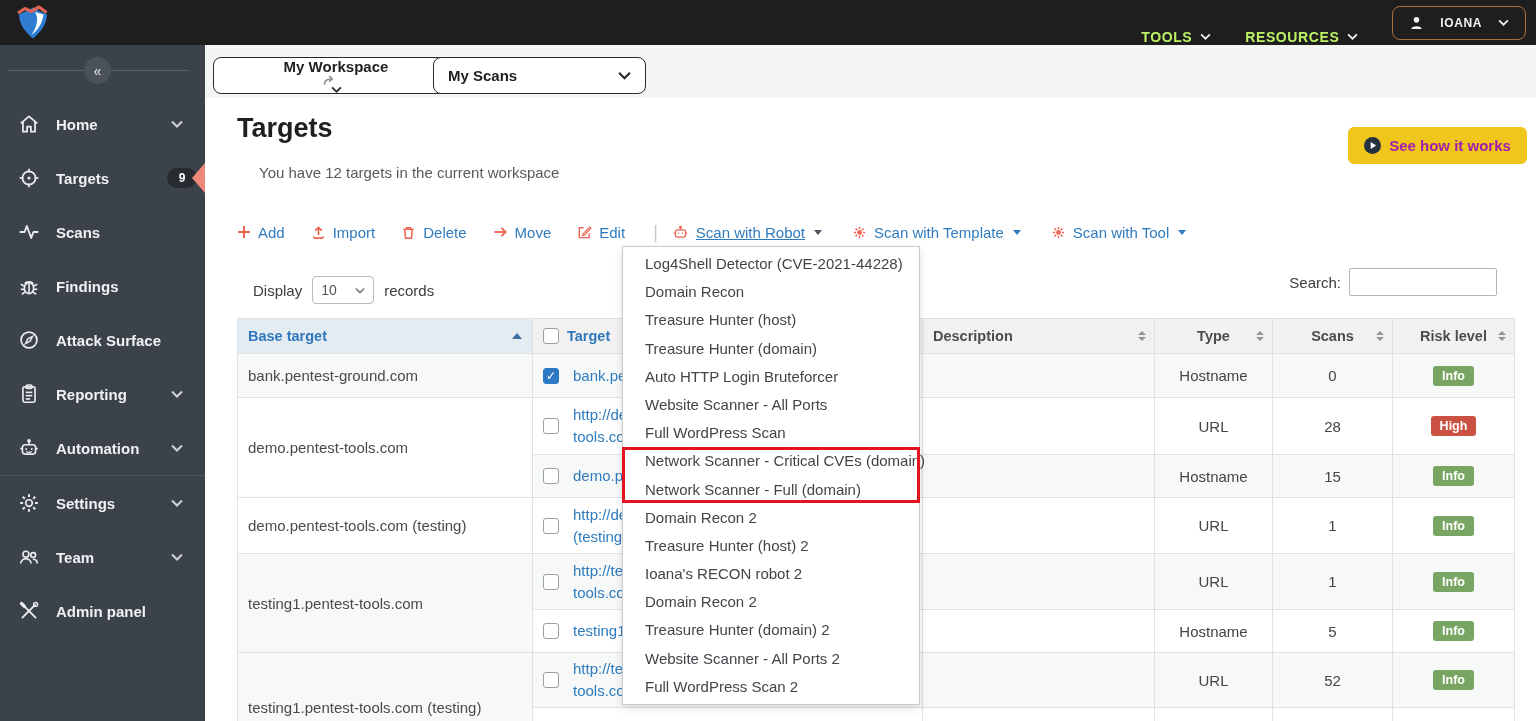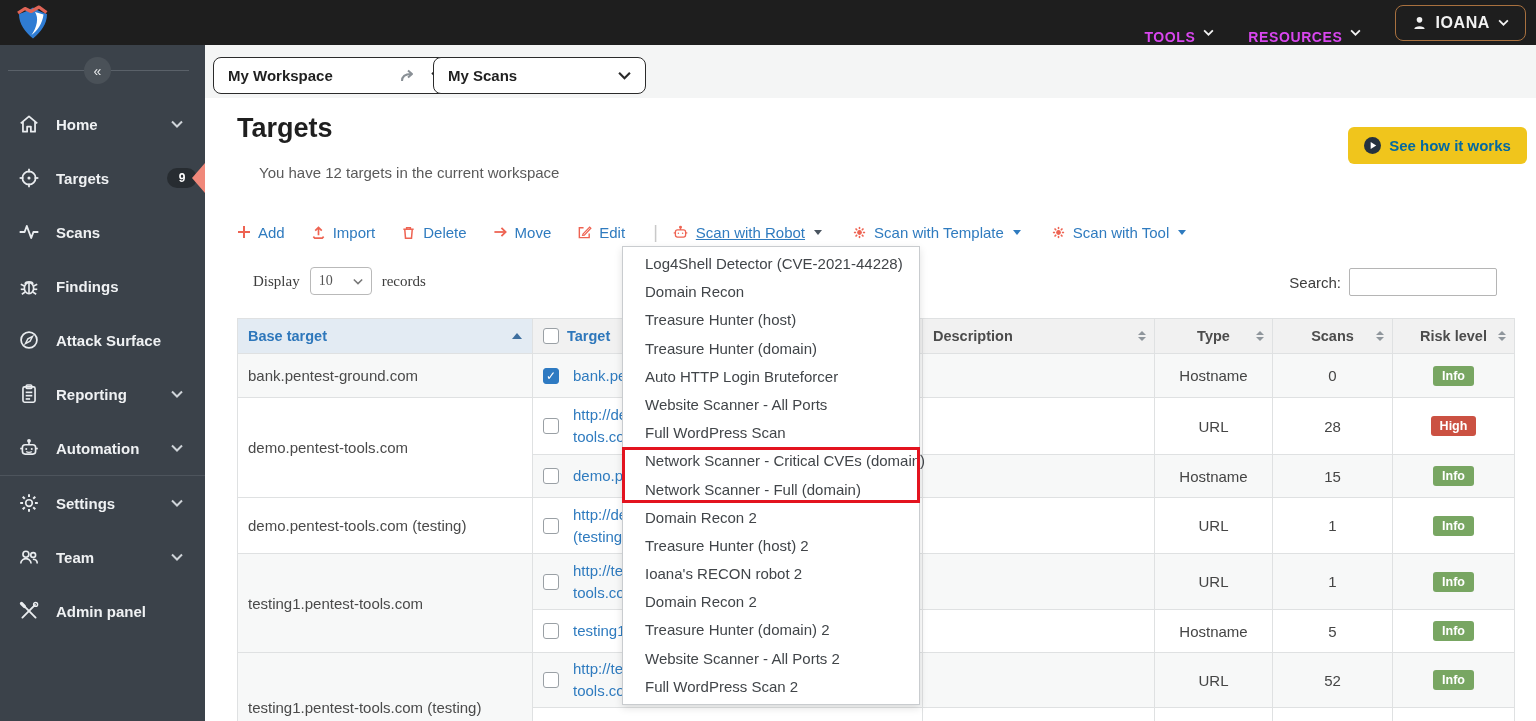--- a/index.html
+++ b/index.html
@@ -2,61 +2,61 @@
 <html><head>
 <meta charset="utf-8">
 <style>
   html,body{margin:0;padding:0;background:#fff;font-family:"Liberation Sans",sans-serif;}
   .app{position:relative;width:1536px;height:721px;overflow:hidden;background:#fff;}
 
   
   .topbar{position:absolute;left:0;top:0;width:1536px;height:45px;background:#1e1e1e;z-index:40;display:flex;align-items:center;}
   .logo{position:absolute;left:12px;top:3px;}
   .topnav{position:absolute;right:10px;top:0;height:45px;display:flex;align-items:center;gap:34px;}
-  .topnav-item{display:flex;align-items:flex-start;gap:8px;color:#d946ef;font-size:14px;font-weight:bold;letter-spacing:.6px;cursor:pointer;margin-top:28px;}
-  .user-chip{display:flex;align-items:center;gap:8px;border:1.5px solid #a9713f;border-radius:8px;padding:8px 16px;color:#f2f2f2;font-size:16px;font-weight:bold;letter-spacing:.6px;}
+  .topnav-item{display:flex;align-items:center;gap:8px;color:#bef264;font-size:14px;font-weight:bold;letter-spacing:.6px;cursor:pointer;margin-top:28px;}
+  .user-chip{display:flex;align-items:center;gap:16px;border:1.5px solid #a9713f;border-radius:8px;padding:8px 16px;color:#f2f2f2;font-size:12px;font-weight:bold;letter-spacing:.6px;}
   .chev-sm{width:11px;height:7px;}
 
   
   .sidebar{position:absolute;left:0;top:45px;width:205px;height:676px;background:#3b424a;z-index:30;}
   .collapse-row{position:relative;height:52px;}
   .collapse-row .line{position:absolute;left:8px;right:16px;top:25px;border-top:1px solid #5a6169;}
   .collapse-btn{position:absolute;left:84px;top:12px;width:27px;height:27px;border-radius:50%;background:#4a5158;color:#e8eaec;font-size:14px;display:flex;align-items:center;justify-content:center;cursor:pointer;}
   .nav-item{position:relative;height:54px;display:flex;align-items:center;padding-left:18px;color:#eff1f3;font-size:15px;font-weight:bold;cursor:pointer;}
   .nav-item .ic{width:22px;height:22px;margin-right:16px;flex:0 0 auto;}
   .nav-item .lbl{flex:1;}
   .nav-item .chev{margin-right:22px;}
   .nav-badge{margin-right:8px;min-width:30px;height:20px;border-radius:10px;background:#272c31;color:#fff;font-size:12px;font-weight:bold;display:flex;align-items:center;justify-content:center;}
   .nav-arrow{position:absolute;right:0;top:50%;transform:translateY(-50%);width:0;height:0;border-top:15px solid transparent;border-bottom:15px solid transparent;border-right:13px solid #f0887a;}
   .nav-divider{border-top:1px solid #4d545c;margin:0;}
 
   
   .band{position:absolute;left:205px;top:45px;width:1331px;height:53px;background:#f4f5f5;}
   .ws-box{position:absolute;top:57px;height:37px;background:#fff;border:1px solid #2b2b2b;border-radius:8px;display:flex;align-items:center;box-sizing:border-box;font-size:15px;font-weight:bold;color:#1f1f1f;cursor:pointer;}
-  .ws-1{left:213px;width:246px;padding:0 14px;}
+  .ws-1{left:213px;width:246px;padding:0 14px;flex-direction:column;}
   .ws-2{left:433px;width:213px;padding:0 14px;}
   .ws-box .grow{flex:1;}
   .ws-box .share{margin-right:14px;}
 
   
   .page-title{position:absolute;left:237px;top:113px;font-size:27px;font-weight:bold;color:#1f1f1f;}
   .page-sub{position:absolute;left:237px;top:164px;font-size:15px;color:#5a5a5a;margin-left:22px;}
-  .cta{position:absolute;left:1348px;top:127px;width:179px;height:37px;background:#f0c51c;border-radius:6px;display:flex;align-items:center;justify-content:center;gap:8px;font-size:15px;font-weight:bold;color:#0369a1;cursor:pointer;box-sizing:border-box;}
+  .cta{position:absolute;left:1348px;top:127px;width:179px;height:37px;background:#f0c51c;border-radius:6px;display:flex;align-items:center;justify-content:center;gap:8px;font-size:15px;font-weight:bold;color:#a21caf;cursor:pointer;box-sizing:border-box;}
 
   
   .toolbar{position:absolute;left:237px;top:219px;height:26px;display:flex;align-items:center;z-index:10;}
   .tb-item{display:flex;align-items:center;gap:7px;color:#2f7bbf;font-size:15px;cursor:pointer;margin-right:26px;white-space:nowrap;}
   .tb-sep{color:#c9c9c9;font-size:18px;margin:0 14px 0 2px;}
   .tb-item.dd{margin-right:30px;}
   .tb-item .underline{text-decoration:underline;}
   .caret{width:0;height:0;border-left:4.5px solid transparent;border-right:4.5px solid transparent;border-top:5px solid #4a5560;margin-left:2px;}
   .caret.blue{border-top-color:#2f7bbf;}
 
   
-  .display-row{position:absolute;left:253px;top:266px;height:30px;display:flex;align-items:center;gap:10px;font-size:15px;color:#3d3d3d;font-family:Liberation Serif, serif;}
+  .display-row{position:absolute;left:253px;top:275px;height:30px;display:flex;align-items:center;gap:10px;font-size:15px;color:#3d3d3d;}
   .select-sm{width:62px;height:28px;border:1px solid #b9b9b9;border-radius:4px;background:#fff;display:flex;align-items:center;padding:0 8px;box-sizing:border-box;color:#555;font-size:14px;cursor:pointer;}
   .select-sm .grow{flex:1;}
   .search-row{position:absolute;right:39px;top:267px;height:30px;display:flex;align-items:center;gap:8px;font-size:15px;color:#3d3d3d;}
   .search-row input{width:148px;height:28px;border:1px solid #b5b5b5;border-radius:2px;box-sizing:border-box;padding:0 6px;font-size:14px;}
 
   
   .table-wrap{position:absolute;left:237px;top:318px;width:1277px;}
   table.tgt{border-collapse:collapse;table-layout:fixed;width:1277px;font-size:15px;color:#454545;}
   table.tgt th,table.tgt td{border:1px solid #dfe1e2;box-sizing:border-box;padding:0 10px;vertical-align:middle;}
   table.tgt thead tr{height:35px;}

